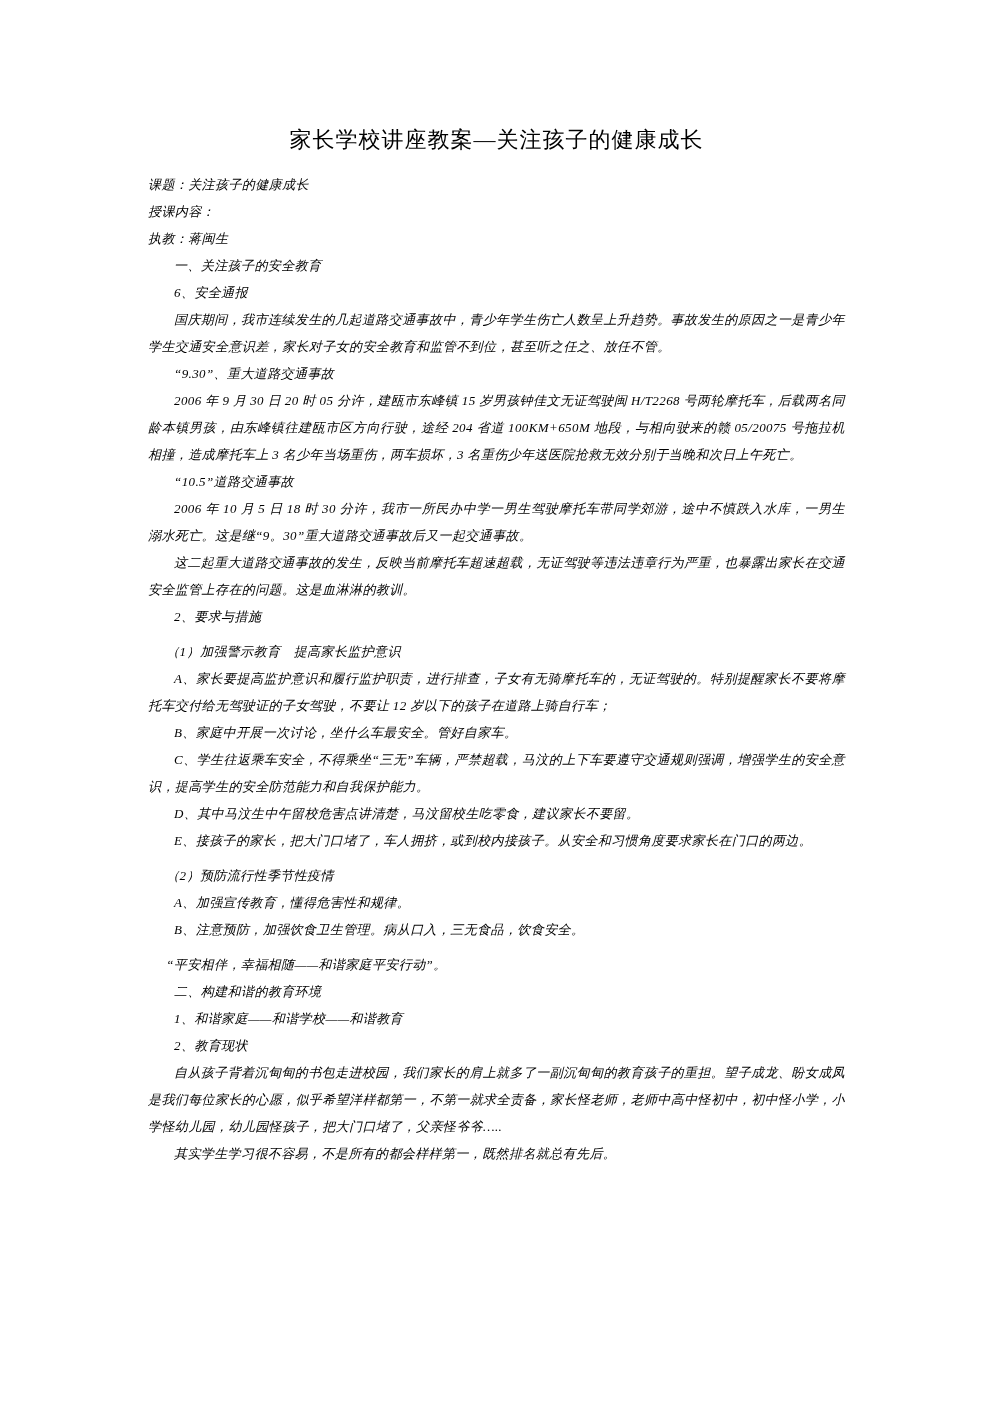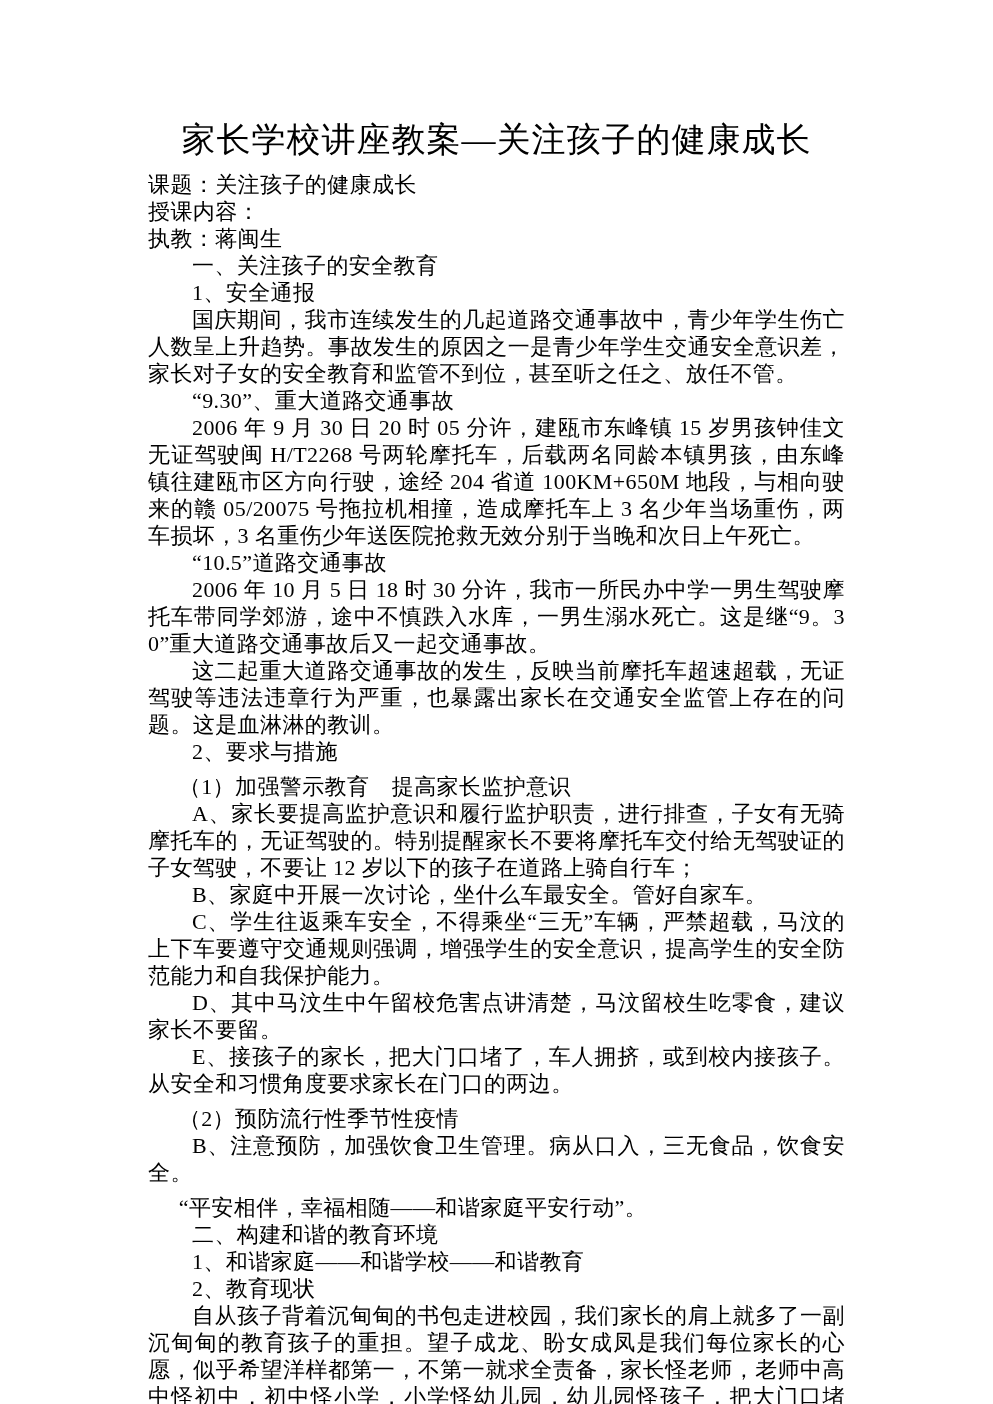--- a/index.html
+++ b/index.html
@@ -12,65 +12,67 @@
     width: 993px;
     height: 1404px;
     background: #ffffff;
     color: #000000;
     font-family: "Liberation Serif", "DejaVu Serif", serif;
     box-sizing: border-box;
     padding: 122px 148px 0 148px;
     overflow: hidden;
   }
   .doc-title {
-    font-size: 34px;
+    font-size: 22px;
     font-weight: normal;
     text-align: center;
     margin: 0 0 13px 0;
     line-height: 36px;
     letter-spacing: 1px;
     white-space: nowrap;
   }
   .para {
-    font-size: 22px;
+    font-size: 13px;
     line-height: 27px;
     margin: 0;
     text-align: justify;
     letter-spacing: 0.4px;
     word-break: break-all;
+    font-style: italic;
   }
   .flush     { text-indent: 0; }
   .indent    { text-indent: 2em; }
   .indent-sm { text-indent: 1.4em; margin-top: 8px; }
 </style>
 </head>
 <body>
 
 <div class="page">
   <h1 class="doc-title">家长学校讲座教案—关注孩子的健康成长</h1>
   <div class="content">
     <p class="para flush">课题：关注孩子的健康成长</p>
     <p class="para flush">授课内容：</p>
     <p class="para flush">执教：蒋闽生</p>
     <p class="para indent">一、关注孩子的安全教育</p>
-    <p class="para indent">1、安全通报</p>
+    <p class="para indent">6、安全通报</p>
     <p class="para indent">国庆期间，我市连续发生的几起道路交通事故中，青少年学生伤亡人数呈上升趋势。事故发生的原因之一是青少年学生交通安全意识差，家长对子女的安全教育和监管不到位，甚至听之任之、放任不管。</p>
     <p class="para indent">“9.30”、重大道路交通事故</p>
     <p class="para indent">2006 年 9 月 30 日 20 时 05 分许，建瓯市东峰镇 15 岁男孩钟佳文无证驾驶闽 H/T2268 号两轮摩托车，后载两名同龄本镇男孩，由东峰镇往建瓯市区方向行驶，途经 204 省道 100KM+650M 地段，与相向驶来的赣 05/20075 号拖拉机相撞，造成摩托车上 3 名少年当场重伤，两车损坏，3 名重伤少年送医院抢救无效分别于当晚和次日上午死亡。</p>
     <p class="para indent">“10.5”道路交通事故</p>
     <p class="para indent">2006 年 10 月 5 日 18 时 30 分许，我市一所民办中学一男生驾驶摩托车带同学郊游，途中不慎跌入水库，一男生溺水死亡。这是继“9。30”重大道路交通事故后又一起交通事故。</p>
     <p class="para indent">这二起重大道路交通事故的发生，反映当前摩托车超速超载，无证驾驶等违法违章行为严重，也暴露出家长在交通安全监管上存在的问题。这是血淋淋的教训。</p>
     <p class="para indent">2、要求与措施</p>
     <p class="para indent-sm">（1）加强警示教育　提高家长监护意识</p>
     <p class="para indent">A、家长要提高监护意识和履行监护职责，进行排查，子女有无骑摩托车的，无证驾驶的。特别提醒家长不要将摩托车交付给无驾驶证的子女驾驶，不要让 12 岁以下的孩子在道路上骑自行车；</p>
     <p class="para indent">B、家庭中开展一次讨论，坐什么车最安全。管好自家车。</p>
     <p class="para indent">C、学生往返乘车安全，不得乘坐“三无”车辆，严禁超载，马汶的上下车要遵守交通规则强调，增强学生的安全意识，提高学生的安全防范能力和自我保护能力。</p>
     <p class="para indent">D、其中马汶生中午留校危害点讲清楚，马汶留校生吃零食，建议家长不要留。</p>
     <p class="para indent">E、接孩子的家长，把大门口堵了，车人拥挤，或到校内接孩子。从安全和习惯角度要求家长在门口的两边。</p>
     <p class="para indent-sm">（2）预防流行性季节性疫情</p>
+    <p class="para indent">A、加强宣传教育，懂得危害性和规律。</p>
     <p class="para indent">B、注意预防，加强饮食卫生管理。病从口入，三无食品，饮食安全。</p>
     <p class="para indent-sm">“平安相伴，幸福相随——和谐家庭平安行动”。</p>
     <p class="para indent">二、构建和谐的教育环境</p>
     <p class="para indent">1、和谐家庭——和谐学校——和谐教育</p>
     <p class="para indent">2、教育现状</p>
     <p class="para indent">自从孩子背着沉甸甸的书包走进校园，我们家长的肩上就多了一副沉甸甸的教育孩子的重担。望子成龙、盼女成凤是我们每位家长的心愿，似乎希望洋样都第一，不第一就求全责备，家长怪老师，老师中高中怪初中，初中怪小学，小学怪幼儿园，幼儿园怪孩子，把大门口堵了，父亲怪爷爷…..</p>
     <p class="para indent">其实学生学习很不容易，不是所有的都会样样第一，既然排名就总有先后。</p>
   </div>
 </div>
 

